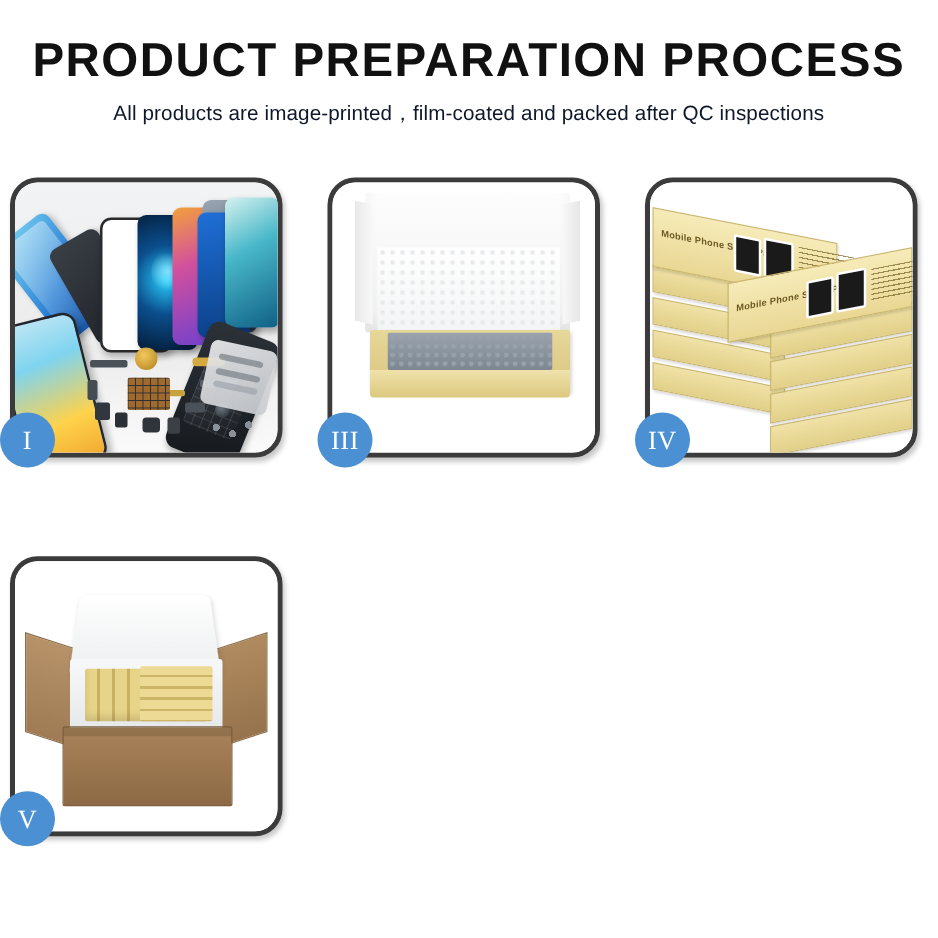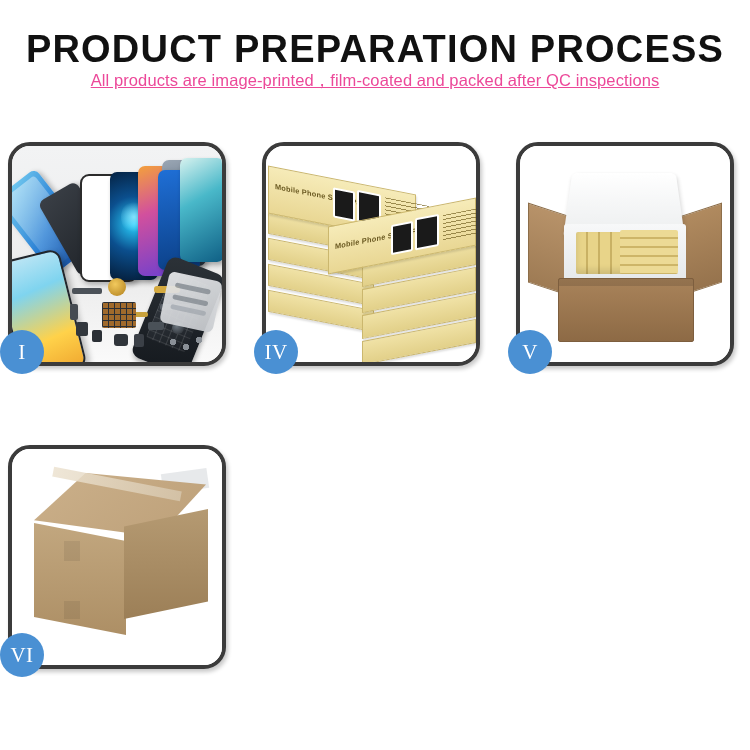--- a/index.html
+++ b/index.html
@@ -17,26 +17,26 @@
   .title{
     font-size:38px;
     letter-spacing:1.2px;
     font-weight:700;
     color:#111111;
     font-family:"Liberation Sans", sans-serif;
     line-height:1.05;
     white-space:nowrap;
   }
   .subtitle{
+    margin-top:10px;
     font-size:16.5px;
-    color:#ec4899;
+    color:#0f172a;
     font-weight:400;
     letter-spacing:.1px;
     white-space:nowrap;
-    text-decoration:underline;
   }
 
   
   .grid{
     position:absolute;
     left:8px; top:142px;
     width:734px;
     display:grid;
     grid-template-columns:218px 218px 218px;
     grid-template-rows:224px 224px;
@@ -288,20 +288,30 @@
           <div class="pt sq6"></div>
           <div class="pt cam"></div>
         </div>
         <div class="tool"></div>
         <div class="screws"></div>
       </div>
       <div class="badge">I</div>
     </div>
 
 
+    <div class="panel">
+      <div class="panel-inner p3">
+        <div class="lid"></div>
+        <div class="foamsheet"></div>
+        <div class="boxbody"></div>
+        <div class="greyfoam"></div>
+        <div class="boxfront"></div>
+      </div>
+      <div class="badge">III</div>
+    </div>
 
     <div class="panel">
       <div class="panel-inner p4">
         <div class="stack">
 
           <div class="sbox" style="left:2px;top:66px;width:104px;height:20px;transform:skewY(11deg);"></div>
           <div class="sbox" style="left:2px;top:92px;width:104px;height:20px;transform:skewY(11deg);"></div>
           <div class="sbox" style="left:2px;top:118px;width:104px;height:20px;transform:skewY(11deg);"></div>
           <div class="sbox" style="left:2px;top:144px;width:104px;height:20px;transform:skewY(11deg);"></div>
 
@@ -335,27 +345,15 @@
         <div class="flapR"></div>
         <div class="eps-lid"></div>
         <div class="eps-box"></div>
         <div class="ybars"></div>
         <div class="ybars2"></div>
         <div class="carton-front"></div>
       </div>
       <div class="badge">V</div>
     </div>
 
-    <div class="panel">
-      <div class="panel-inner p6">
-        <div class="c-shadowtop"></div>
-        <div class="c-top"></div>
-        <div class="c-tape"></div>
-        <div class="c-left"></div>
-        <div class="c-right"></div>
-        <div class="c-seam"></div>
-        <div class="c-seam2"></div>
-      </div>
-      <div class="badge">VI</div>
-    </div>
 
   </div>
 </div>
 
 </body></html>

